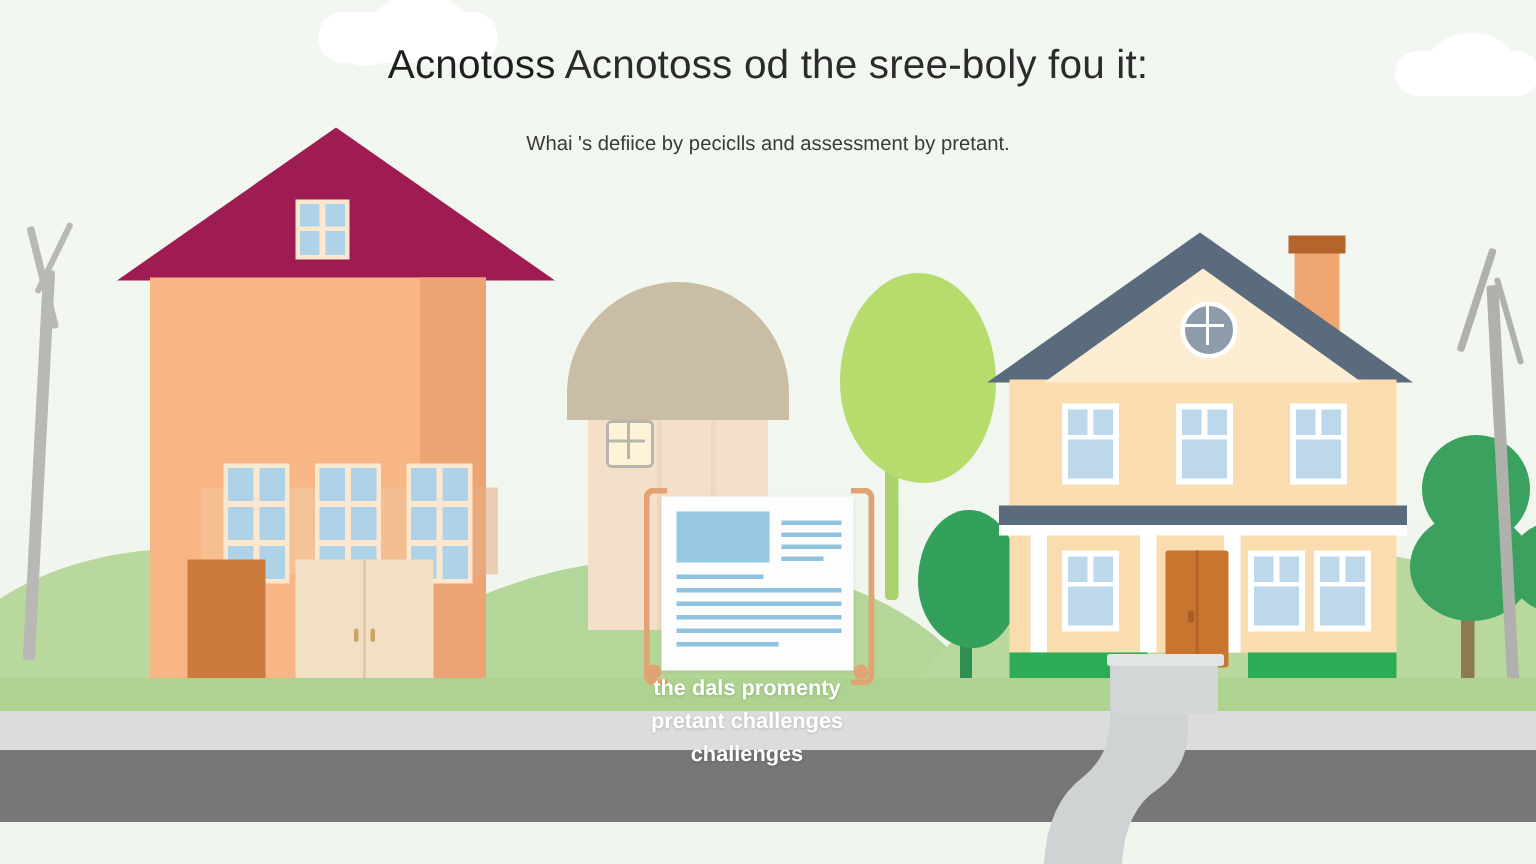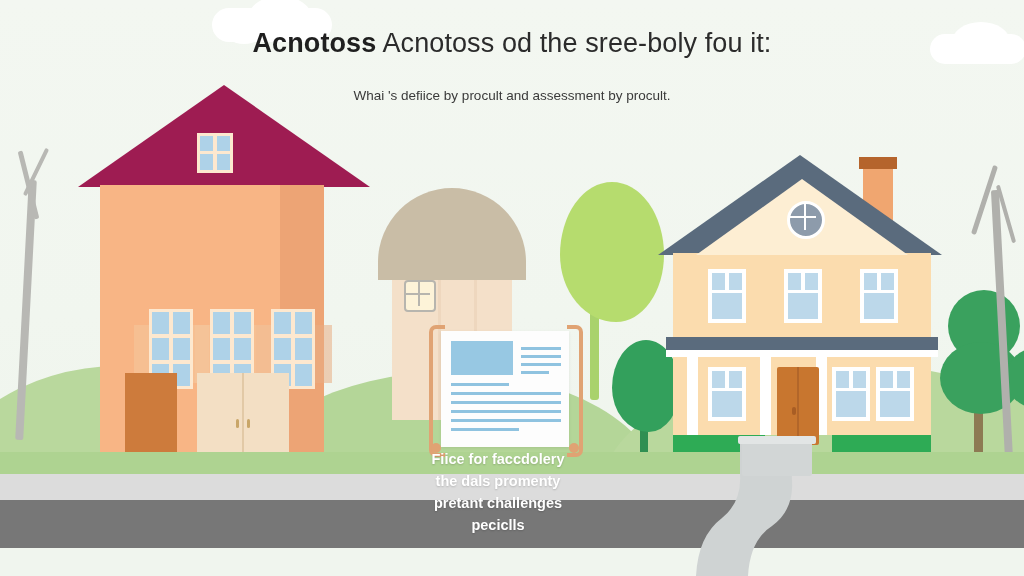--- a/index.html
+++ b/index.html
@@ -21,21 +21,21 @@
   
   .title{
     position:absolute;left:0;right:0;top:26px;
     text-align:center;
     font-size:27px;line-height:34px;
     color:#2b2b2b;
     letter-spacing:.1px;
     font-weight:400;
     white-space:nowrap;
   }
-  .title b{font-weight:700;color:#1f1f1f;}
+  .title b{font-weight:400;color:#1f1f1f;}
   .subtitle{
     position:absolute;left:0;right:0;top:86px;
     text-align:center;
     font-size:13.5px;line-height:20px;
     color:#3a3a3a;
     font-weight:400;
     white-space:nowrap;
   }
 
   
@@ -59,21 +59,21 @@
   <div class="abs" style="left:212px;top:8px;width:120px;height:34px;background:#ffffff;border-radius:18px 18px 18px 18px;"></div>
   <div class="abs" style="left:248px;top:-4px;width:64px;height:44px;background:#ffffff;border-radius:50%;"></div>
   <div class="abs" style="left:222px;top:10px;width:44px;height:34px;background:#ffffff;border-radius:50%;"></div>
 
   <div class="abs" style="left:930px;top:34px;width:96px;height:30px;background:#ffffff;border-radius:16px;"></div>
   <div class="abs" style="left:952px;top:22px;width:58px;height:40px;background:#ffffff;border-radius:50%;"></div>
 
   <div class="title">
     <b>Acnotoss</b><span> Acnotoss od the sree-boly fou it:</span>
   </div>
-  <div class="subtitle">Whai 's defiice by procult and assessment by procult.</div>
+  <div class="subtitle">Whai 's defiice by peciclls and assessment by pretant.</div>
 
   <div class="abs" style="left:-60px;top:366px;width:360px;height:130px;background:#b9d89d;border-radius:50% 50% 0 0/100% 100% 0 0;"></div>
   <div class="abs" style="left:240px;top:372px;width:420px;height:120px;background:#b4d698;border-radius:50% 50% 0 0/100% 100% 0 0;"></div>
   <div class="abs" style="left:600px;top:364px;width:500px;height:130px;background:#b9d89d;border-radius:50% 50% 0 0/100% 100% 0 0;"></div>
 
   <div class="abs" style="left:2px;top:140px;width:70px;height:300px;">
     <div class="abs" style="left:20px;top:40px;width:8px;height:260px;background:#b8b8b4;transform:rotate(3deg);border-radius:2px;"></div>
     <div class="abs" style="left:24px;top:10px;width:5px;height:70px;background:#b8b8b4;transform:rotate(-14deg);border-radius:2px;"></div>
     <div class="abs" style="left:32px;top:6px;width:4px;height:52px;background:#b8b8b4;transform:rotate(26deg);border-radius:2px;"></div>
   </div>
@@ -272,19 +272,18 @@
       <div class="abs" style="left:10px;top:79px;width:110px;height:3px;background:#8fc3e0;"></div>
       <div class="abs" style="left:10px;top:88px;width:110px;height:3px;background:#8fc3e0;"></div>
       <div class="abs" style="left:10px;top:97px;width:68px;height:3px;background:#8fc3e0;"></div>
     </div>
 
     <div class="abs" style="left:6px;top:118px;width:10px;height:10px;background:#e0a373;border-radius:50%;"></div>
     <div class="abs" style="left:144px;top:118px;width:10px;height:10px;background:#e0a373;border-radius:50%;"></div>
   </div>
 
   <div class="caption">
-    <div>Fiice for faccdolery</div>
     <div>the dals promenty</div>
     <div>pretant challenges</div>
-    <div>peciclls</div>
+    <div>challenges</div>
   </div>
 
 </div>
 
 </body></html>

